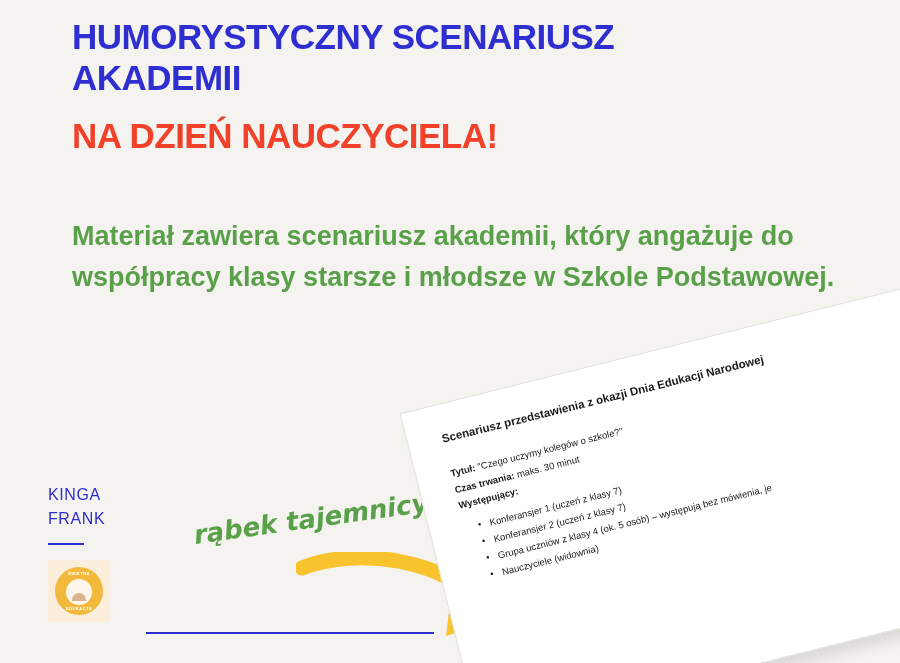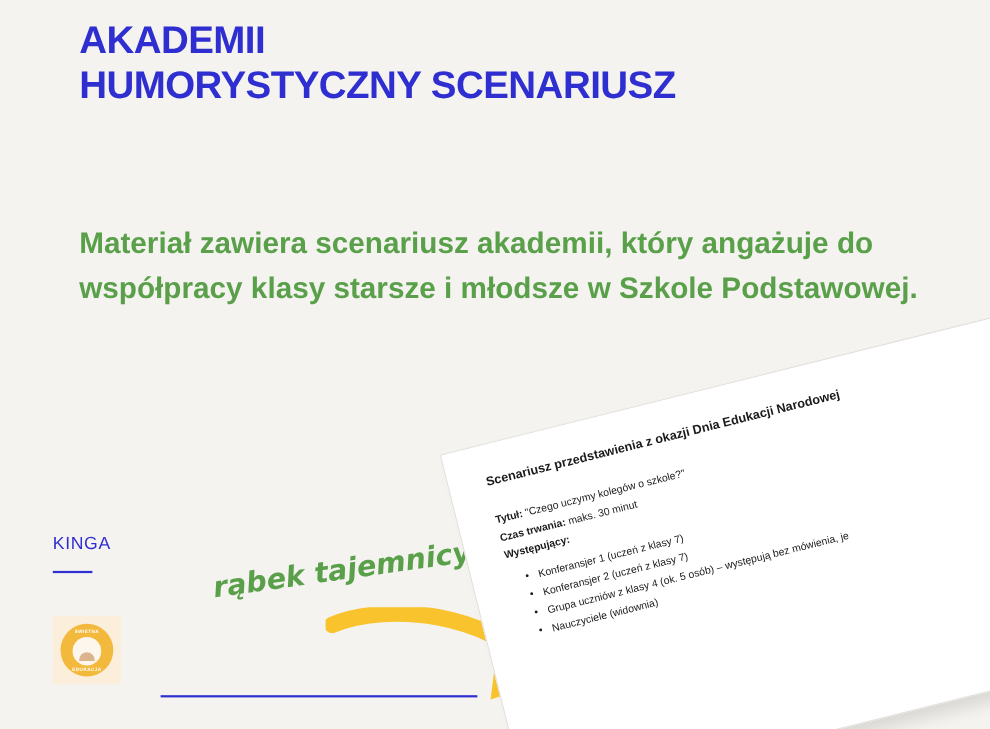--- a/index.html
+++ b/index.html
@@ -40,21 +40,21 @@
   }
   .h-red {
     color: #f1412a;
     font-size: 35px;
     text-transform: uppercase;
     margin-top: 16px;
   }
   .subhead {
     position: absolute;
     left: 72px;
-    top: 201px;
+    top: 216px;
     width: 790px;
     color: #5aa04a;
     font-size: 27px;
     font-weight: bold;
     line-height: 1.5;
   }
 
   
   .author {
     position: absolute;
@@ -211,28 +211,30 @@
     top: -1px;
   }
   .doc-gap { height: 6px; }
 </style>
 </head>
 <body>
 
 <div class="page">
 
   <div class="headline">
+    <div class="line h-blue">HUMORYSTYCZNY SCENARIUSZ</div>
     <div class="line h-blue">AKADEMII</div>
-    <div class="line h-blue">HUMORYSTYCZNY SCENARIUSZ</div>
+    <div class="line h-red">NA DZIEŃ NAUCZYCIELA!</div>
   </div>
 
   <div class="subhead">Materiał zawiera scenariusz akademii, który angażuje do współpracy klasy starsze i młodsze w Szkole Podstawowej.</div>
 
   <div class="author">
     <div class="author-name">KINGA</div>
+    <div class="author-name">FRANK</div>
     <div class="author-rule"></div>
   </div>
 
   <div class="badge">
     <div class="badge-circle">
       <div class="badge-text-top">ŚWIETNA</div>
       <div class="badge-photo"></div>
       <div class="badge-text-bottom">EDUKACJA</div>
     </div>
   </div>

